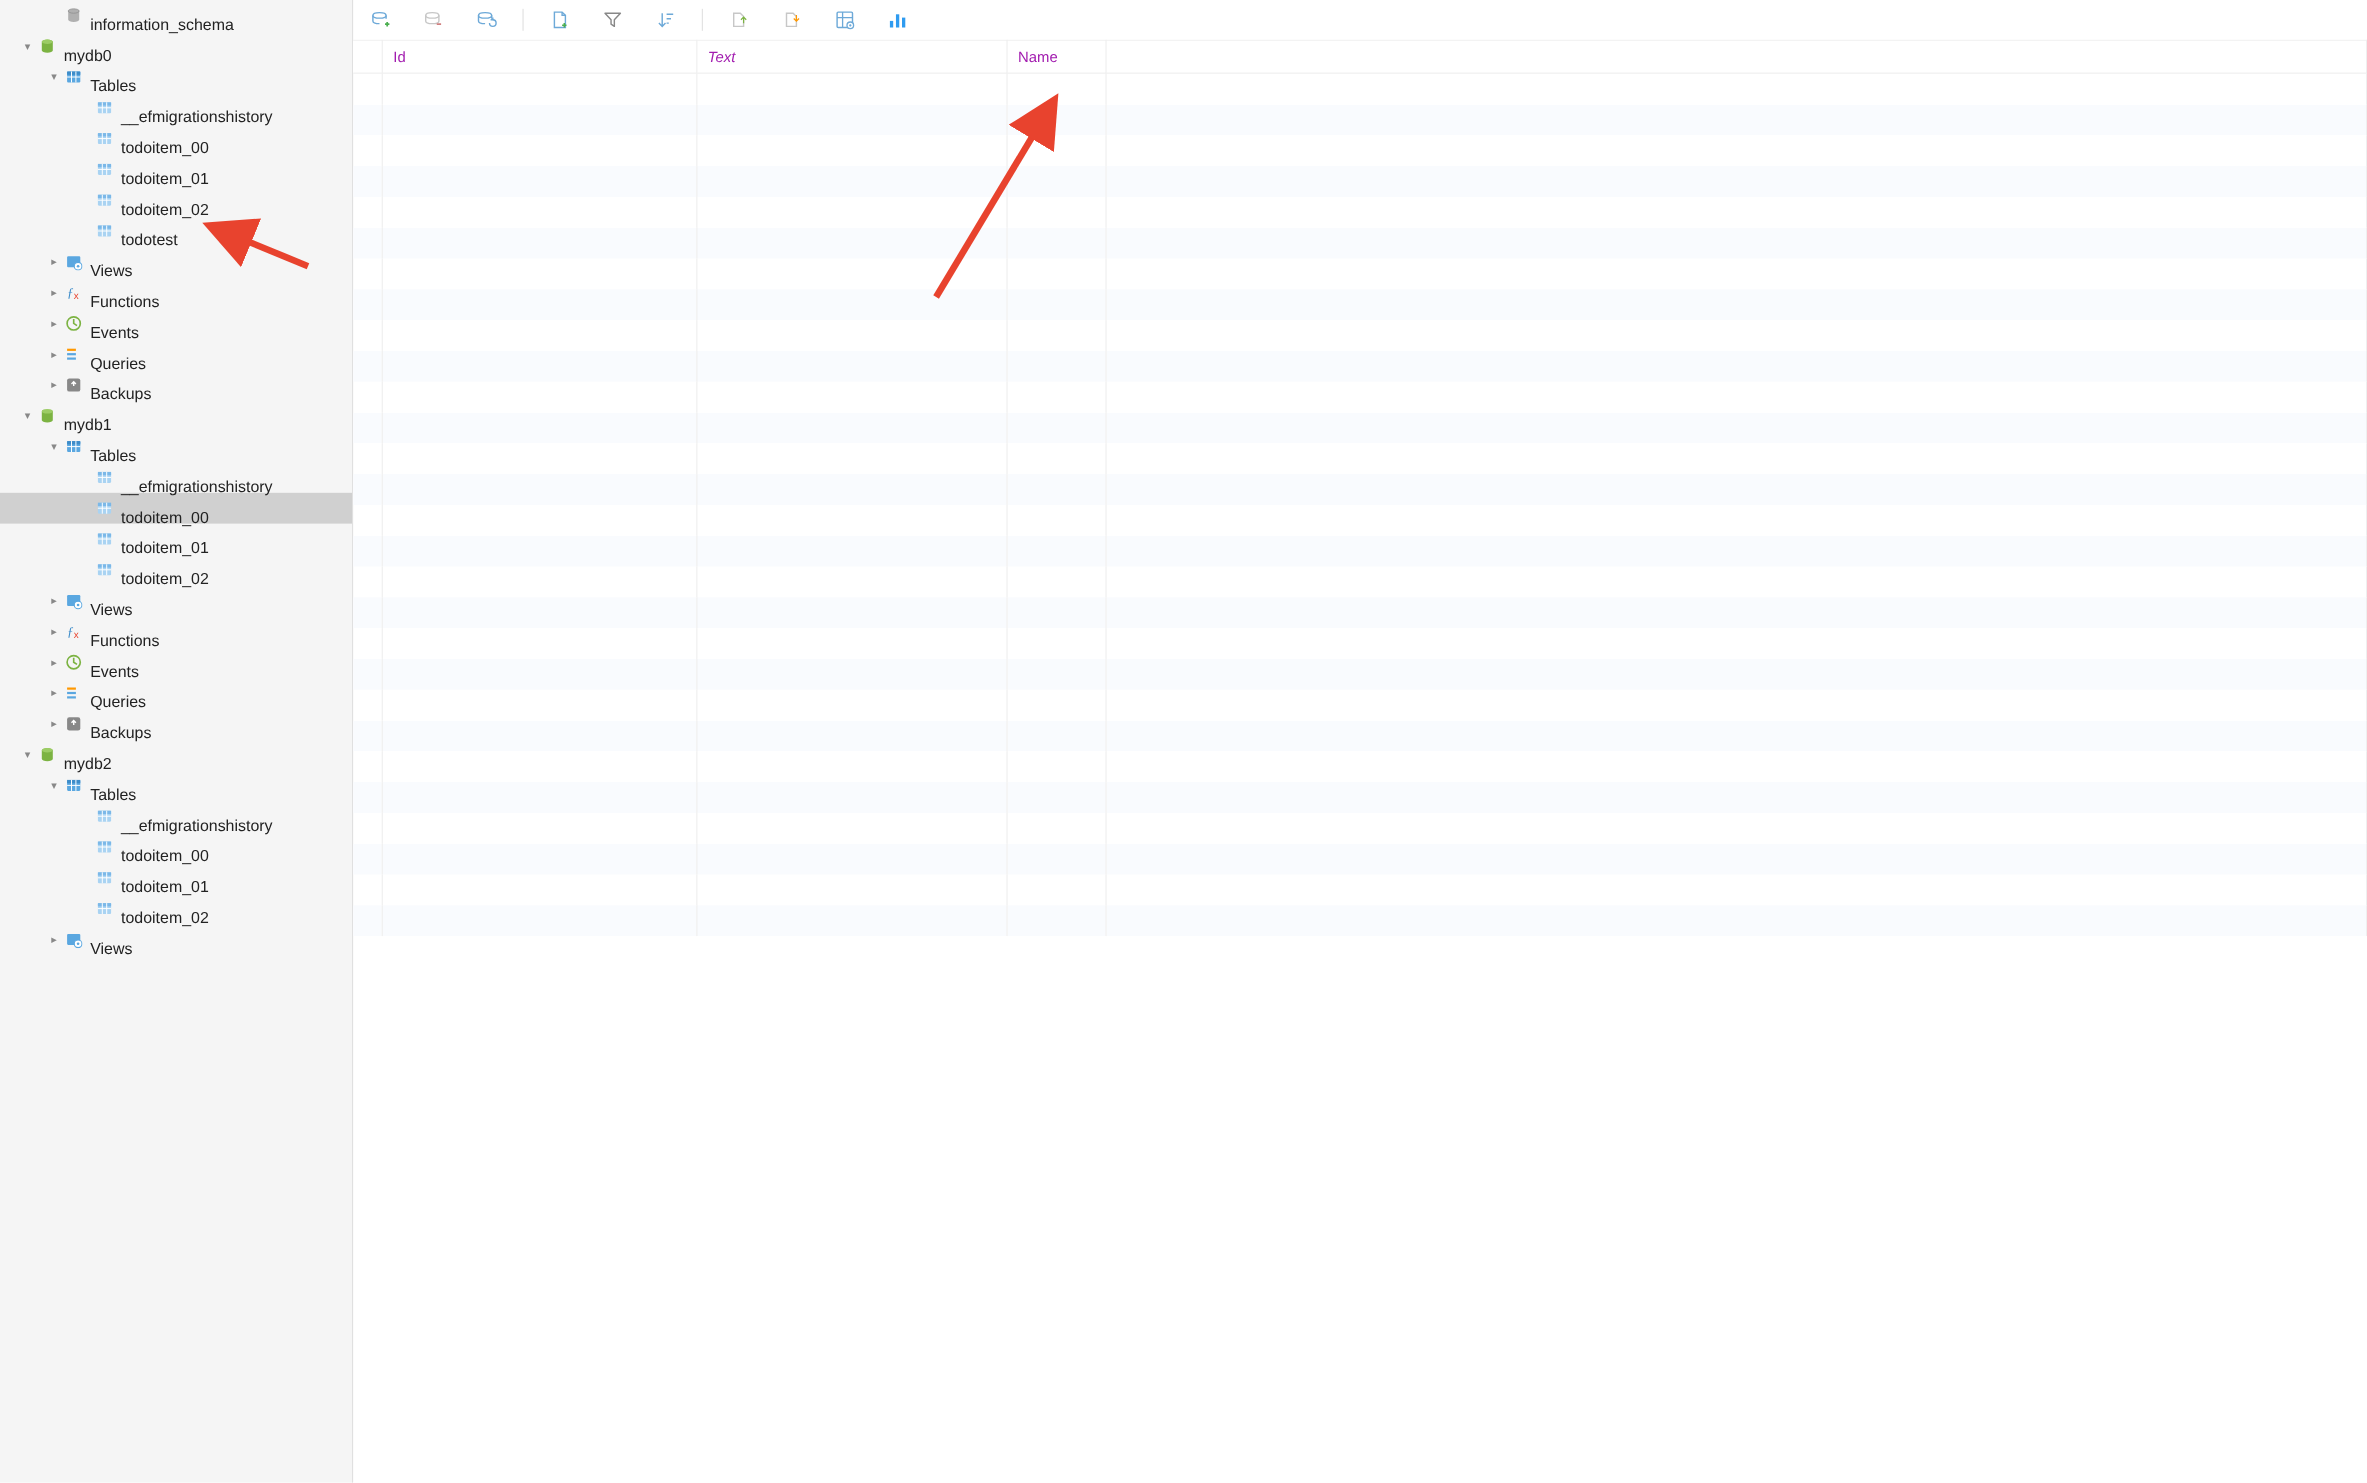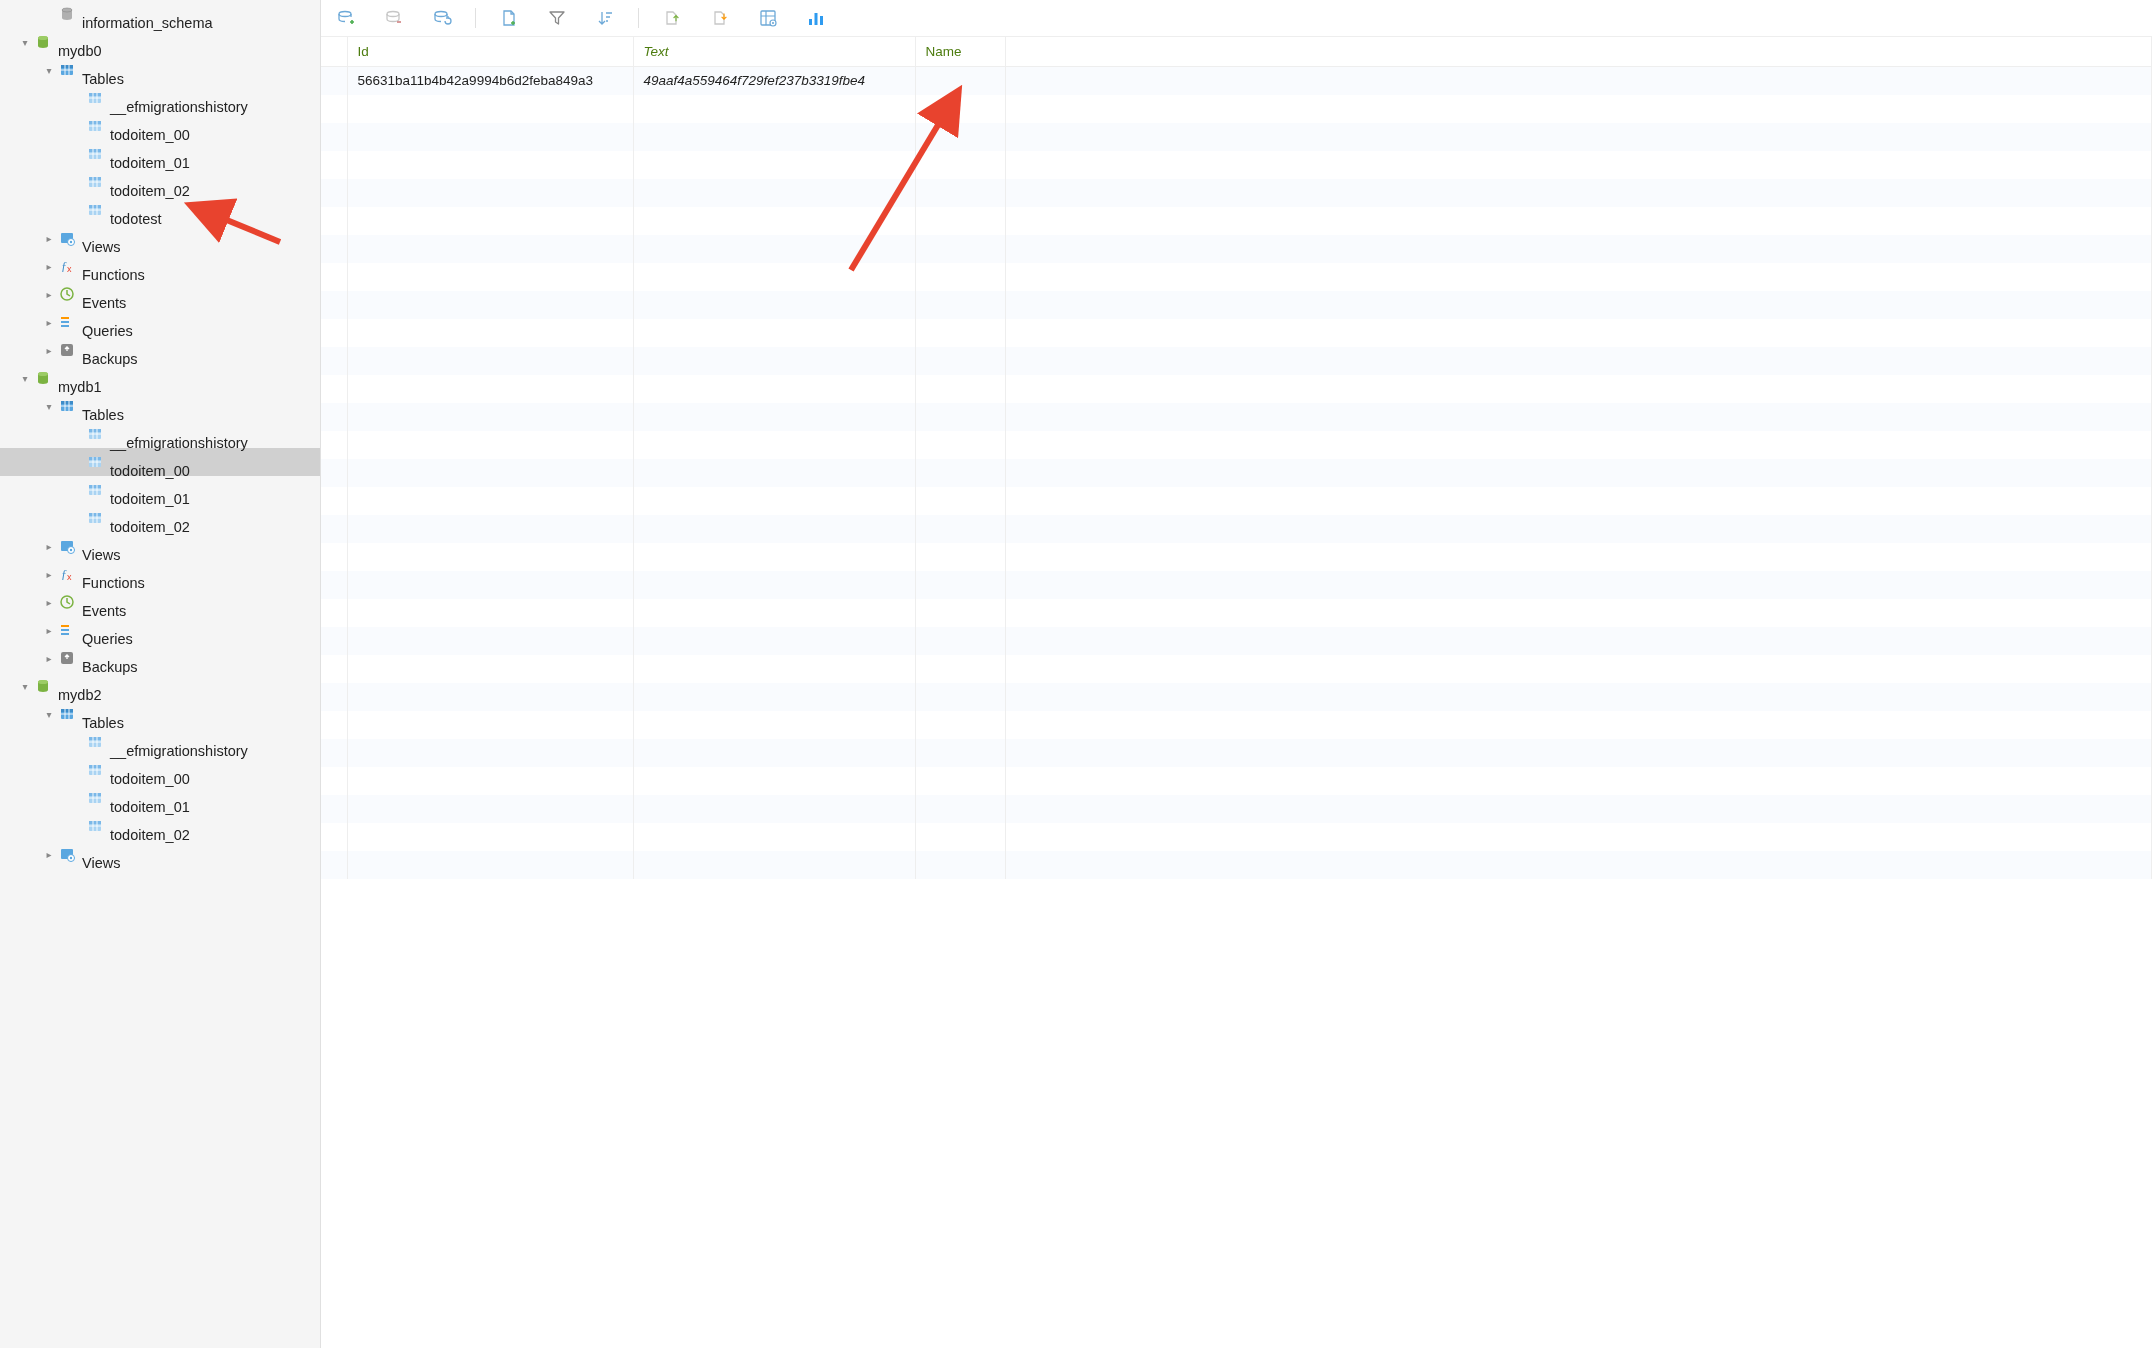--- a/index.html
+++ b/index.html
@@ -85,21 +85,21 @@
     flex: 1;
     overflow: auto;
   }
   .grid table {
     border-collapse: collapse;
     width: 100%;
   }
   .grid th {
     text-align: left;
     font-weight: 400;
-    color: #4d7c0f;
+    color: #a21caf;
     font-size: 13.5px;
     padding: 6px 10px;
     border-top: 1px solid #eee;
     border-bottom: 1px solid #eee;
     border-right: 1px solid #eee;
     background: #fff;
     height: 30px;
   }
   .grid td {
     padding: 5px 10px;
@@ -545,27 +545,20 @@
         <thead>
           <tr>
             <th class="gutter"></th>
             <th class="col-id"><span>Id</span></th>
             <th class="col-text"><span>Text</span></th>
             <th class="col-name"><span>Name</span></th>
             <th></th>
           </tr>
         </thead>
         <tbody id="grid-body">
-            <tr class="stripe">
-              <td class="gutter"></td>
-              <td class="col-id">56631ba11b4b42a9994b6d2feba849a3</td>
-              <td class="col-text">49aaf4a559464f729fef237b3319fbe4</td>
-              <td class="col-name"></td>
-              <td></td>
-            </tr>
             <tr>
               <td class="gutter"></td>
               <td class="col-id"></td>
               <td class="col-text"></td>
               <td class="col-name"></td>
               <td></td>
             </tr>
             <tr class="stripe">
               <td class="gutter"></td>
               <td class="col-id"></td>

